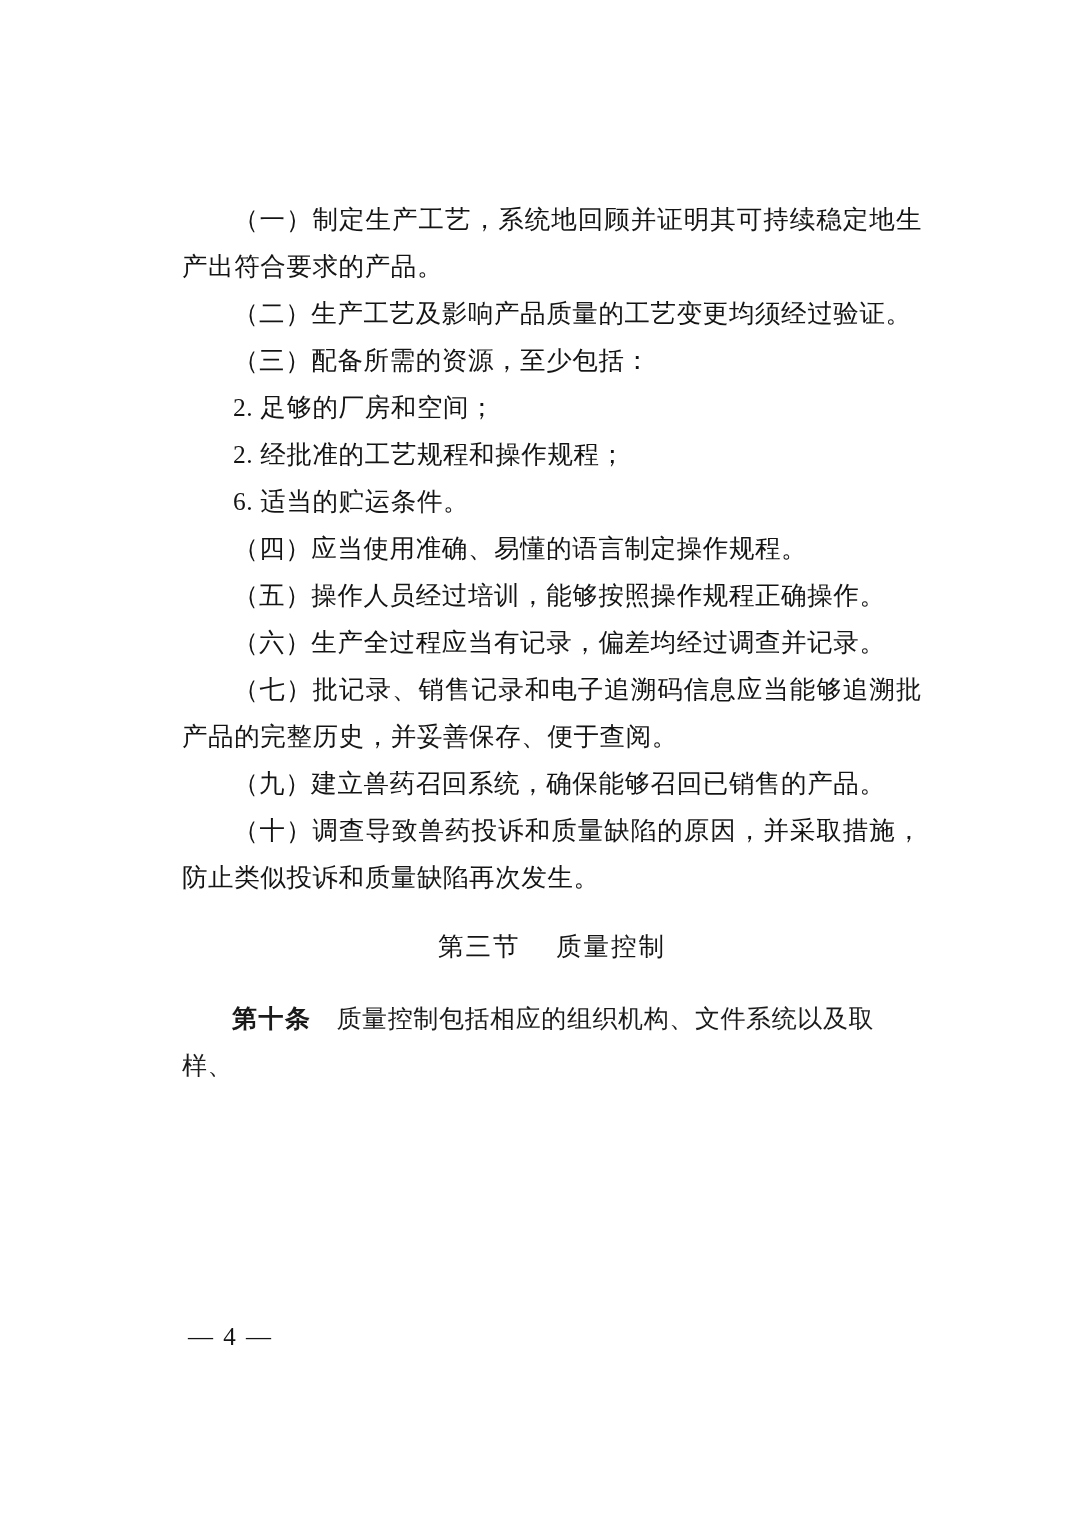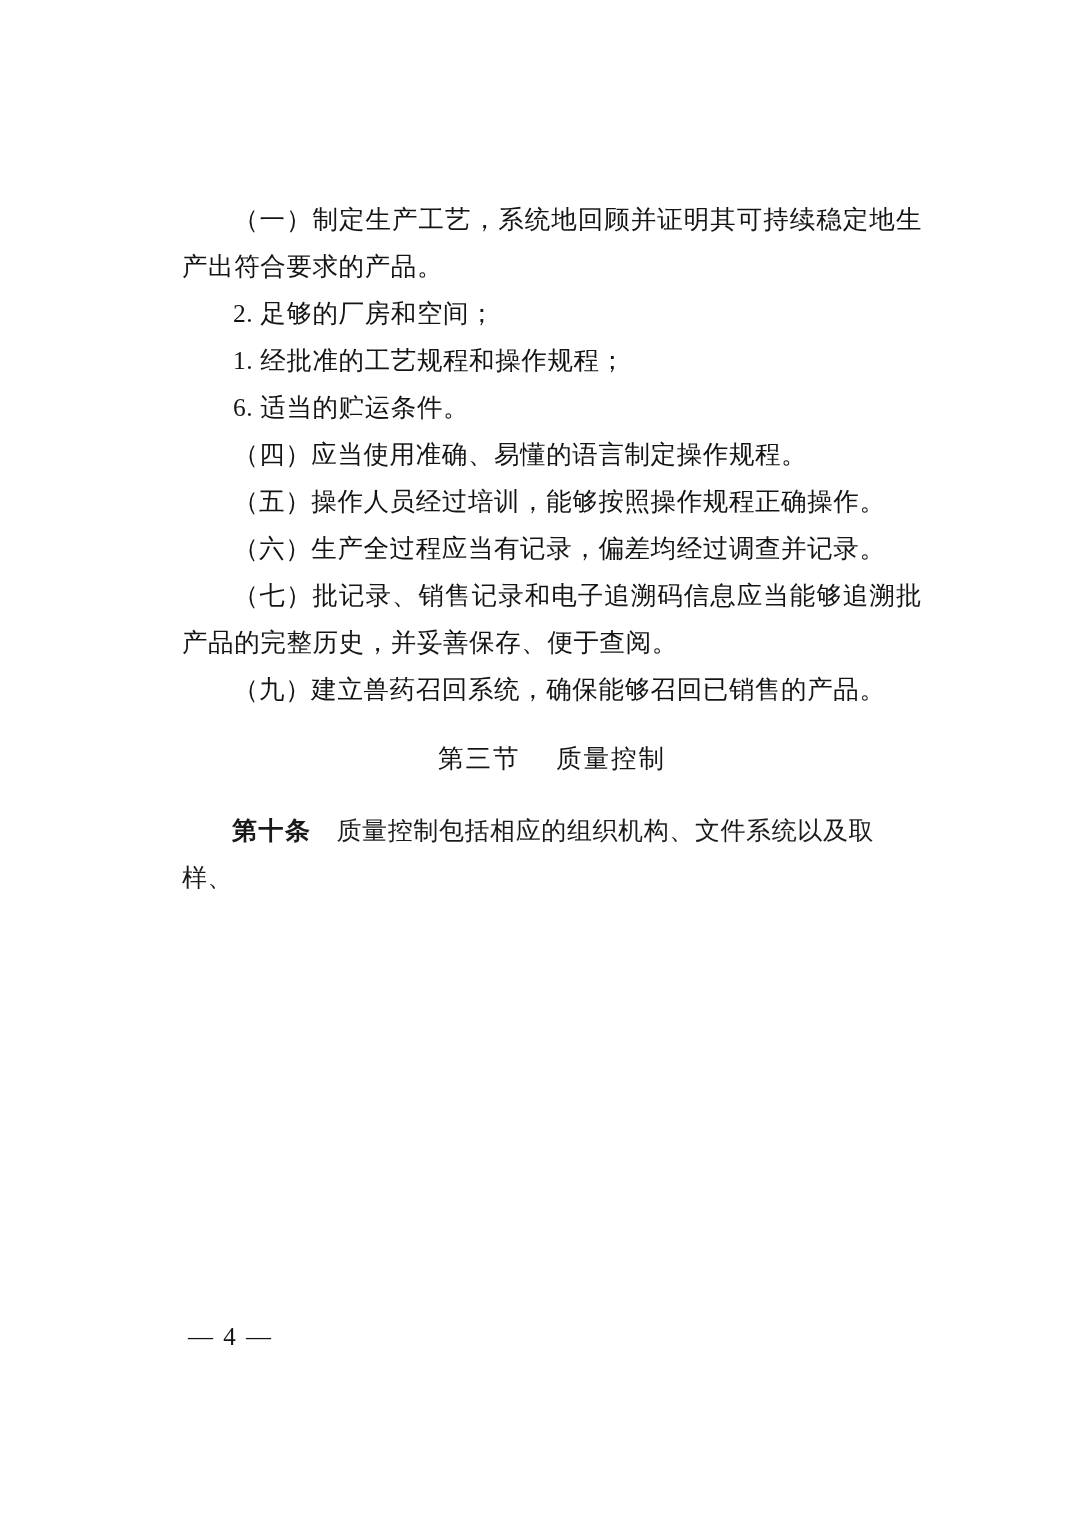--- a/index.html
+++ b/index.html
@@ -84,28 +84,31 @@
     padding-left: 18px;
   }
 </style>
 </head>
 <body>
 
 <div class="page">
 
   <div class="body-text">
     <p class="para">（一）制定生产工艺，系统地回顾并证明其可持续稳定地生产出符合要求的产品。</p>
+    <p class="para">（二）生产工艺及影响产品质量的工艺变更均须经过验证。</p>
+    <p class="para">（三）配备所需的资源，至少包括：</p>
     <p class="list-item">2. 足够的厂房和空间；</p>
-    <p class="list-item">1. 经批准的工艺规程和操作规程；</p>
+    <p class="list-item">2. 经批准的工艺规程和操作规程；</p>
     <p class="list-item">6. 适当的贮运条件。</p>
     <p class="para">（四）应当使用准确、易懂的语言制定操作规程。</p>
     <p class="para">（五）操作人员经过培训，能够按照操作规程正确操作。</p>
     <p class="para">（六）生产全过程应当有记录，偏差均经过调查并记录。</p>
     <p class="para">（七）批记录、销售记录和电子追溯码信息应当能够追溯批产品的完整历史，并妥善保存、便于查阅。</p>
     <p class="para">（九）建立兽药召回系统，确保能够召回已销售的产品。</p>
+    <p class="para">（十）调查导致兽药投诉和质量缺陷的原因，并采取措施，防止类似投诉和质量缺陷再次发生。</p>
   </div>
 
   <div class="section-heading">
     <span class="sec-no">第三节</span><span class="sec-gap"></span><span>质量控制</span>
   </div>
 
   <p class="article-para">
     <span class="article-label">第十条</span><span class="article-gap"></span><span>质量控制包括相应的组织机构、文件系统以及取样、</span>
   </p>
 

